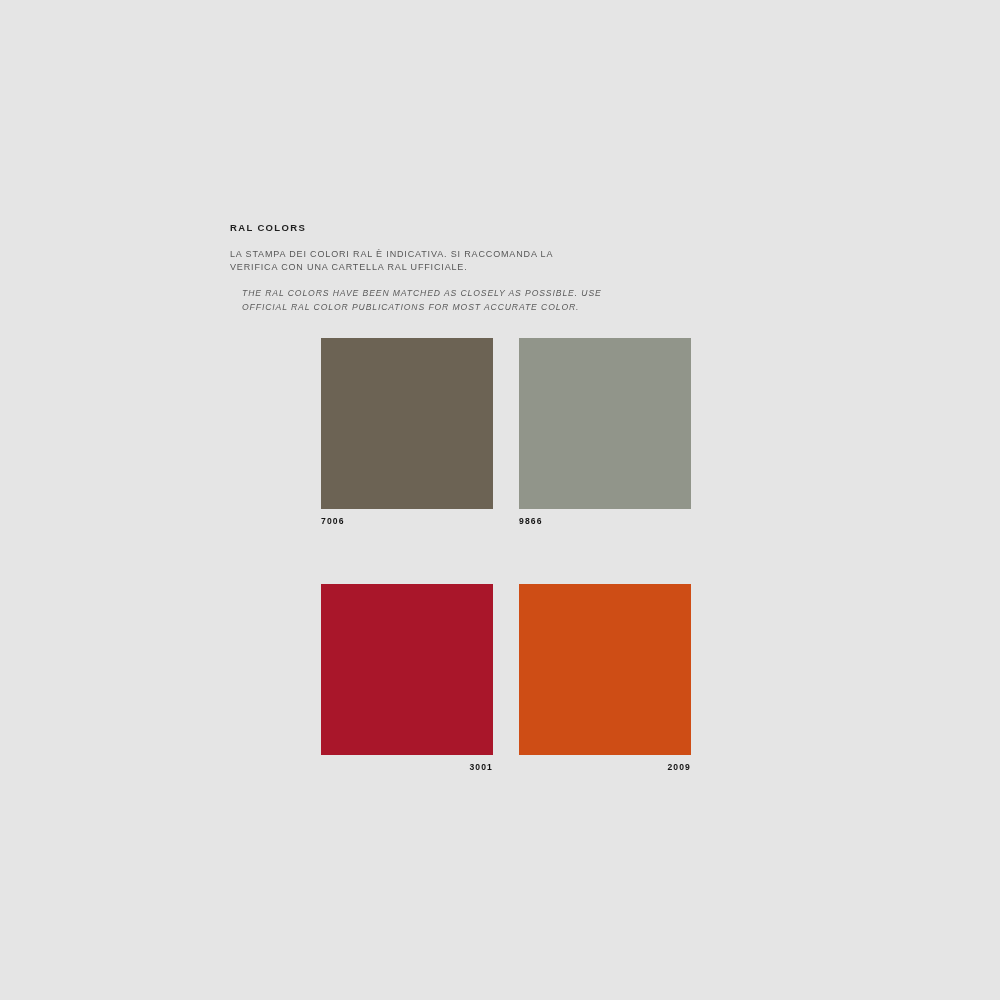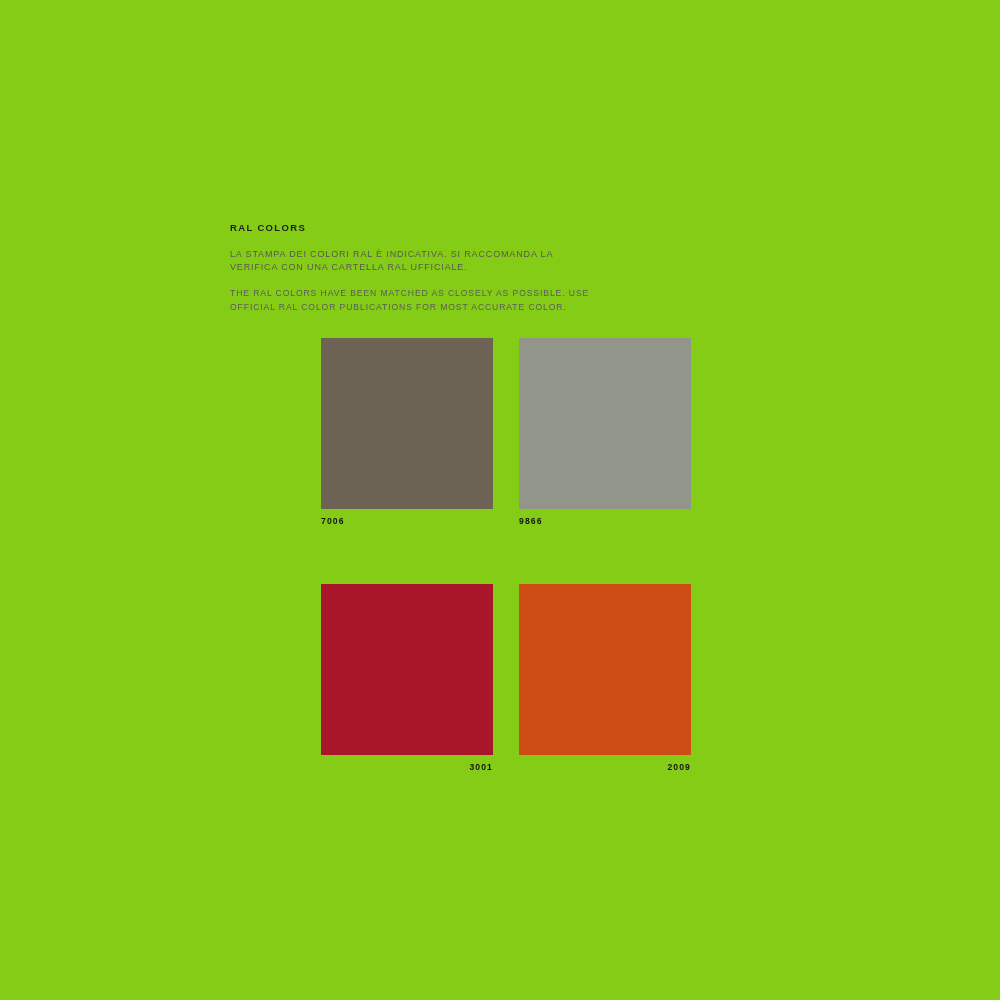--- a/index.html
+++ b/index.html
@@ -12,21 +12,21 @@
     height: 1000px;
     overflow: hidden;
     font-family: "Liberation Sans", sans-serif;
     -webkit-font-smoothing: antialiased;
   }
 
   .page {
     position: relative;
     width: 1000px;
     height: 1000px;
-    background: #84cc16;
+    background: #e5e5e5;
   }
 
   
   .intro {
     position: absolute;
     left: 230px;
     top: 222px;
     width: 520px;
   }
 
@@ -45,25 +45,26 @@
     letter-spacing: 0.85px;
     color: #575757;
     text-transform: uppercase;
     line-height: 13px;
     margin: 0 12px 13px 0;
     max-width: 330px;
   }
 
   .note-en {
     font-size: 8.6px;
+    font-style: italic;
     letter-spacing: 0.9px;
     color: #5b5b5b;
     text-transform: uppercase;
     line-height: 13.5px;
-    margin: 0;
+    margin: 12px;
     max-width: 370px;
   }
 
   
   .swatch-grid {
     position: absolute;
     left: 321px;
     top: 338px;
     width: 356px;
   }

